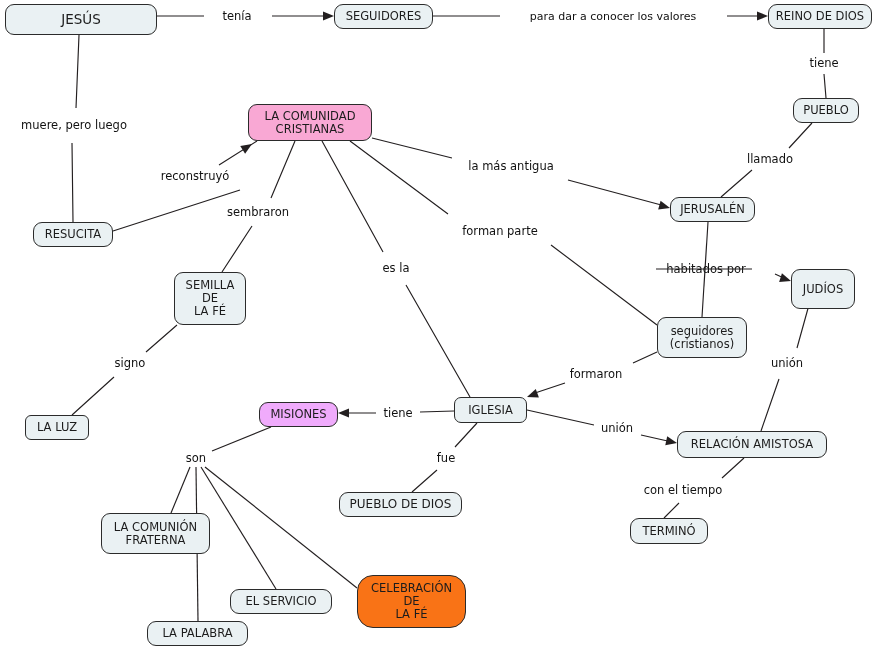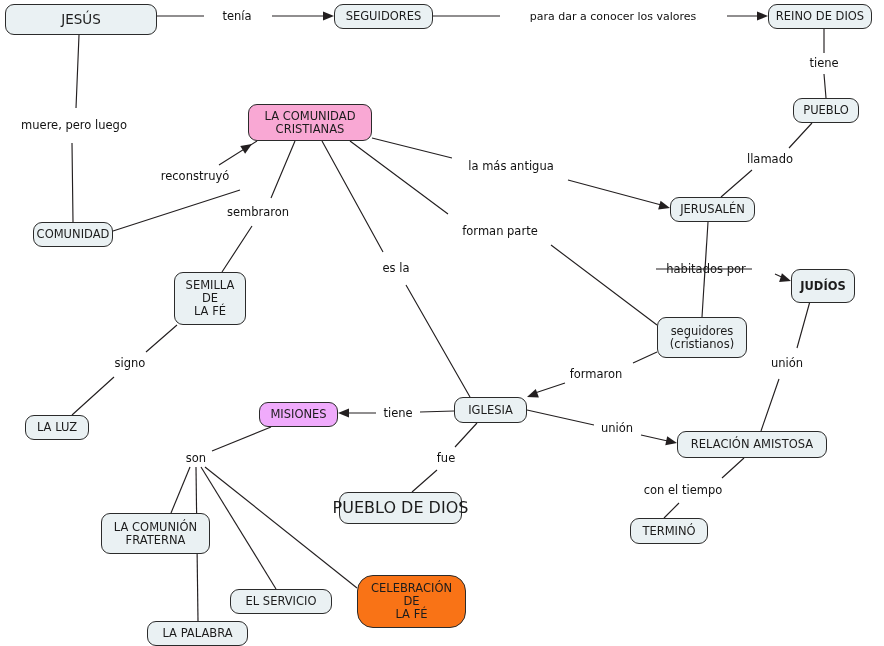--- a/index.html
+++ b/index.html
@@ -76,34 +76,34 @@
       <div class="lbl" style="left: 446px; top: 458px; font-size: 11.5px;">fue</div>
       <div class="lbl" style="left: 683px; top: 490px; font-size: 11.5px;">con el tiempo</div>
       <div class="lbl" style="left: 196px; top: 458px; font-size: 11.5px;">son</div>
     </div>
   <div id="node-layer">
       <div class="node" style="left: 5px; top: 4px; width: 152px; height: 31px; font-size: 13.5px; background: rgb(234, 241, 243); border-color: rgb(43, 43, 43);"><span>JESÚS</span></div>
       <div class="node" style="left: 334px; top: 4px; width: 99px; height: 25px; font-size: 11.5px; background: rgb(234, 241, 243); border-color: rgb(43, 43, 43);"><span>SEGUIDORES</span></div>
       <div class="node" style="left: 768px; top: 4px; width: 104px; height: 25px; font-size: 11.5px; background: rgb(234, 241, 243); border-color: rgb(43, 43, 43);"><span>REINO DE DIOS</span></div>
       <div class="node" style="left: 793px; top: 98px; width: 66px; height: 25px; font-size: 11.5px; background: rgb(234, 241, 243); border-color: rgb(43, 43, 43);"><span>PUEBLO</span></div>
       <div class="node" style="left: 670px; top: 197px; width: 85px; height: 25px; font-size: 11.5px; background: rgb(234, 241, 243); border-color: rgb(43, 43, 43);"><span>JERUSALÉN</span></div>
-      <div class="node" style="left: 791px; top: 269px; width: 64px; height: 34px; font-size: 11.5px; background: rgb(234, 241, 243); border-color: rgb(43, 43, 43); font-weight: bold;"><span>JUDÍOS</span></div>
+      <div class="node" style="left: 791px; top: 269px; width: 64px; height: 40px; font-size: 11.5px; background: rgb(234, 241, 243); border-color: rgb(43, 43, 43);"><span>JUDÍOS</span></div>
       <div class="node" style="left: 248px; top: 104px; width: 124px; height: 37px; font-size: 11.5px; background: #f9a8d4; border-color: rgb(43, 43, 43);"><span>LA COMUNIDAD
 CRISTIANAS</span></div>
-      <div class="node" style="left: 33px; top: 222px; width: 80px; height: 25px; font-size: 11.5px; background: rgb(234, 241, 243); border-color: rgb(43, 43, 43);"><span>COMUNIDAD</span></div>
+      <div class="node" style="left: 33px; top: 222px; width: 80px; height: 25px; font-size: 11.5px; background: rgb(234, 241, 243); border-color: rgb(43, 43, 43);"><span>RESUCITA</span></div>
       <div class="node" style="left: 174px; top: 272px; width: 72px; height: 53px; font-size: 11.5px; background: rgb(234, 241, 243); border-color: rgb(43, 43, 43);"><span>SEMILLA
 DE
 LA FÉ</span></div>
-      <div class="node" style="left: 25px; top: 415px; width: 64px; height: 25px; font-size: 11.5px; background: rgb(234, 241, 243); border-color: rgb(43, 43, 43);"><span>LA LUZ</span></div>
+      <div class="node" style="left: 25px; top: 415px; width: 64px; height: 25px; font-size: 11.5px; background: rgb(234, 241, 243); border-color: rgb(43, 43, 43); border-radius: 6px;"><span>LA LUZ</span></div>
       <div class="node" style="left: 657px; top: 317px; width: 90px; height: 41px; font-size: 11.5px; background: rgb(234, 241, 243); border-color: rgb(43, 43, 43);"><span>seguidores
 (cristianos)</span></div>
       <div class="node" style="left: 259px; top: 402px; width: 79px; height: 25px; font-size: 11.5px; background: #f0abfc; border-color: rgb(43, 43, 43);"><span>MISIONES</span></div>
-      <div class="node" style="left: 454px; top: 397px; width: 73px; height: 26px; font-size: 11.5px; background: rgb(234, 241, 243); border-color: rgb(43, 43, 43);"><span>IGLESIA</span></div>
+      <div class="node" style="left: 454px; top: 397px; width: 73px; height: 26px; font-size: 11.5px; background: rgb(234, 241, 243); border-color: rgb(43, 43, 43); border-radius: 7px;"><span>IGLESIA</span></div>
       <div class="node" style="left: 677px; top: 431px; width: 150px; height: 27px; font-size: 11.5px; background: rgb(234, 241, 243); border-color: rgb(43, 43, 43);"><span>RELACIÓN AMISTOSA</span></div>
-      <div class="node" style="left: 339px; top: 492px; width: 123px; height: 32px; font-size: 16px; background: rgb(234, 241, 243); border-color: rgb(43, 43, 43);"><span>PUEBLO DE DIOS</span></div>
+      <div class="node" style="left: 339px; top: 492px; width: 123px; height: 25px; font-size: 12px; background: rgb(234, 241, 243); border-color: rgb(43, 43, 43);"><span>PUEBLO DE DIOS</span></div>
       <div class="node" style="left: 622px; top: 518px; width: 78px; height: 26px; font-size: 11.5px; background: rgb(234, 241, 243); border-color: rgb(43, 43, 43); margin-left: 8px;"><span>TERMINÓ</span></div>
       <div class="node" style="left: 101px; top: 513px; width: 109px; height: 41px; font-size: 11.5px; background: rgb(234, 241, 243); border-color: rgb(43, 43, 43);"><span>LA COMUNIÓN
 FRATERNA</span></div>
       <div class="node" style="left: 230px; top: 589px; width: 102px; height: 25px; font-size: 11.5px; background: rgb(234, 241, 243); border-color: rgb(43, 43, 43);"><span>EL SERVICIO</span></div>
       <div class="node" style="left: 147px; top: 621px; width: 101px; height: 25px; font-size: 11.5px; background: rgb(234, 241, 243); border-color: rgb(43, 43, 43);"><span>LA PALABRA</span></div>
       <div class="node" style="left: 357px; top: 575px; width: 109px; height: 53px; font-size: 11.5px; background: #f97316; border-color: rgb(43, 43, 43); border-radius: 16px;"><span>CELEBRACIÓN
 DE
 LA FÉ</span></div>
     </div>
 </div>

